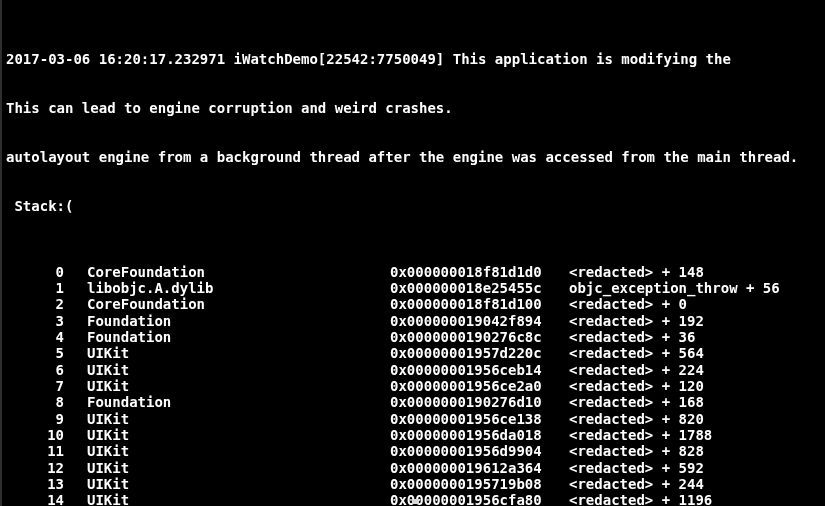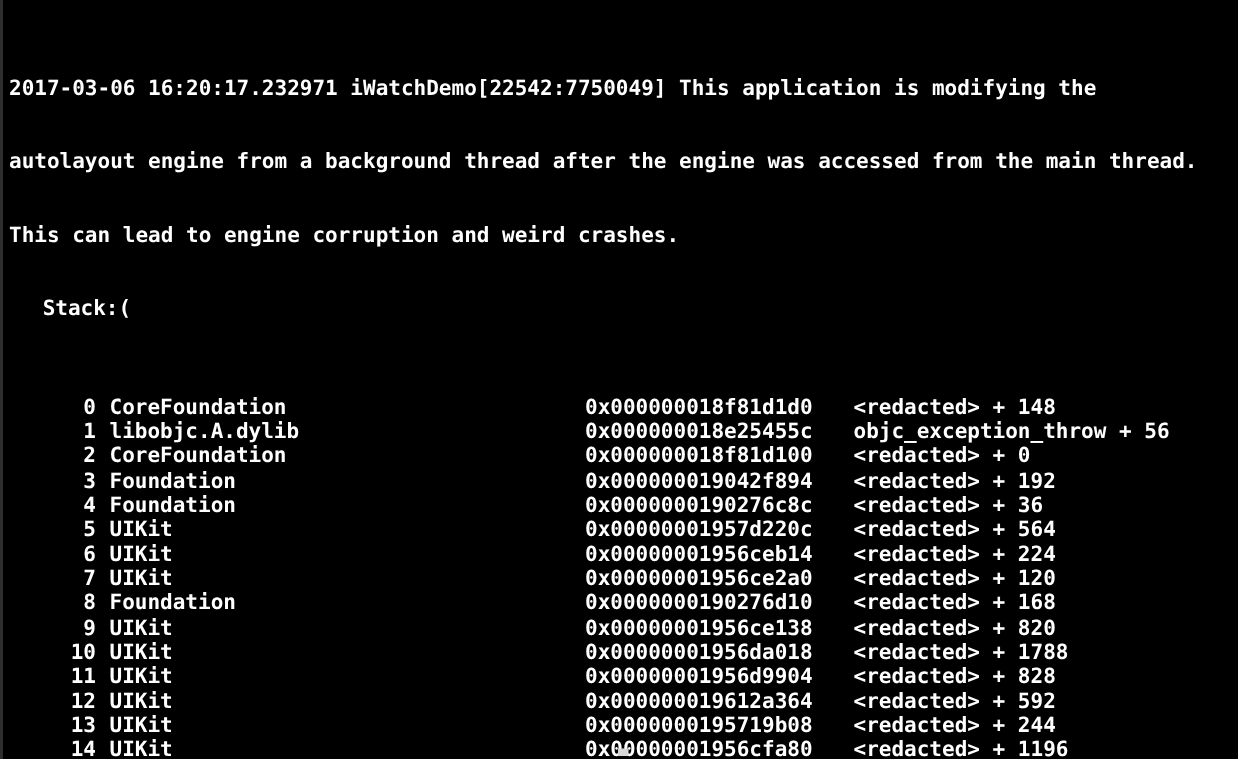--- a/index.html
+++ b/index.html
@@ -33,41 +33,40 @@
   .msg-line {
     padding-left: 4px;
     white-space: pre;
     font-weight: bold;
   }
 
   .stack-open {
     padding-left: 4px;
     white-space: pre;
     font-weight: bold;
-    margin-left: 14px;
   }
 
   .frame {
     position: relative;
     height: 16.35px;
     white-space: pre;
     font-weight: bold;
   }
 
   .frame .idx {
     position: absolute;
     left: 30px;
     width: 32px;
     text-align: right;
     white-space: pre;
   }
 
   .frame .lib {
     position: absolute;
-    left: 71px;
+    left: 85px;
     white-space: pre;
   }
 
   .frame .addr {
     position: absolute;
     left: 388px;
     white-space: pre;
   }
 
   .frame .sym {
@@ -84,22 +83,22 @@
     height: 5px;
     background: #d8d8d8;
   }
 </style>
 </head>
 <body>
 
 <div id="console" style="background: rgb(0, 0, 0); color: rgb(255, 255, 255); border-left-color: rgb(46, 46, 46);">
 
   <div class="msg-line">2017-03-06 16:20:17.232971 iWatchDemo[22542:7750049] This application is modifying the</div>
+  <div class="msg-line">This can lead to engine corruption and weird crashes.</div>
   <div class="msg-line">autolayout engine from a background thread after the engine was accessed from the main thread.</div>
-  <div class="msg-line">This can lead to engine corruption and weird crashes.</div>
   <div class="stack-open"> Stack:(</div>
 
   <div id="stack-list"><div class="frame"><span class="idx">0</span><span class="lib">CoreFoundation</span><span class="addr">0x000000018f81d1d0</span><span class="sym">&lt;redacted&gt; + 148</span></div><div class="frame"><span class="idx">1</span><span class="lib">libobjc.A.dylib</span><span class="addr">0x000000018e25455c</span><span class="sym">objc_exception_throw + 56</span></div><div class="frame"><span class="idx">2</span><span class="lib">CoreFoundation</span><span class="addr">0x000000018f81d100</span><span class="sym">&lt;redacted&gt; + 0</span></div><div class="frame"><span class="idx">3</span><span class="lib">Foundation</span><span class="addr">0x000000019042f894</span><span class="sym">&lt;redacted&gt; + 192</span></div><div class="frame"><span class="idx">4</span><span class="lib">Foundation</span><span class="addr">0x0000000190276c8c</span><span class="sym">&lt;redacted&gt; + 36</span></div><div class="frame"><span class="idx">5</span><span class="lib">UIKit</span><span class="addr">0x00000001957d220c</span><span class="sym">&lt;redacted&gt; + 564</span></div><div class="frame"><span class="idx">6</span><span class="lib">UIKit</span><span class="addr">0x00000001956ceb14</span><span class="sym">&lt;redacted&gt; + 224</span></div><div class="frame"><span class="idx">7</span><span class="lib">UIKit</span><span class="addr">0x00000001956ce2a0</span><span class="sym">&lt;redacted&gt; + 120</span></div><div class="frame"><span class="idx">8</span><span class="lib">Foundation</span><span class="addr">0x0000000190276d10</span><span class="sym">&lt;redacted&gt; + 168</span></div><div class="frame"><span class="idx">9</span><span class="lib">UIKit</span><span class="addr">0x00000001956ce138</span><span class="sym">&lt;redacted&gt; + 820</span></div><div class="frame"><span class="idx">10</span><span class="lib">UIKit</span><span class="addr">0x00000001956da018</span><span class="sym">&lt;redacted&gt; + 1788</span></div><div class="frame"><span class="idx">11</span><span class="lib">UIKit</span><span class="addr">0x00000001956d9904</span><span class="sym">&lt;redacted&gt; + 828</span></div><div class="frame"><span class="idx">12</span><span class="lib">UIKit</span><span class="addr">0x000000019612a364</span><span class="sym">&lt;redacted&gt; + 592</span></div><div class="frame"><span class="idx">13</span><span class="lib">UIKit</span><span class="addr">0x0000000195719b08</span><span class="sym">&lt;redacted&gt; + 244</span></div><div class="frame"><span class="idx">14</span><span class="lib">UIKit</span><span class="addr">0x00000001956cfa80</span><span class="sym">&lt;redacted&gt; + 1196</span></div></div>
 
   
 
   <div id="cursor" style="background: rgb(216, 216, 216);"></div>
 </div>
 
 </body></html>

